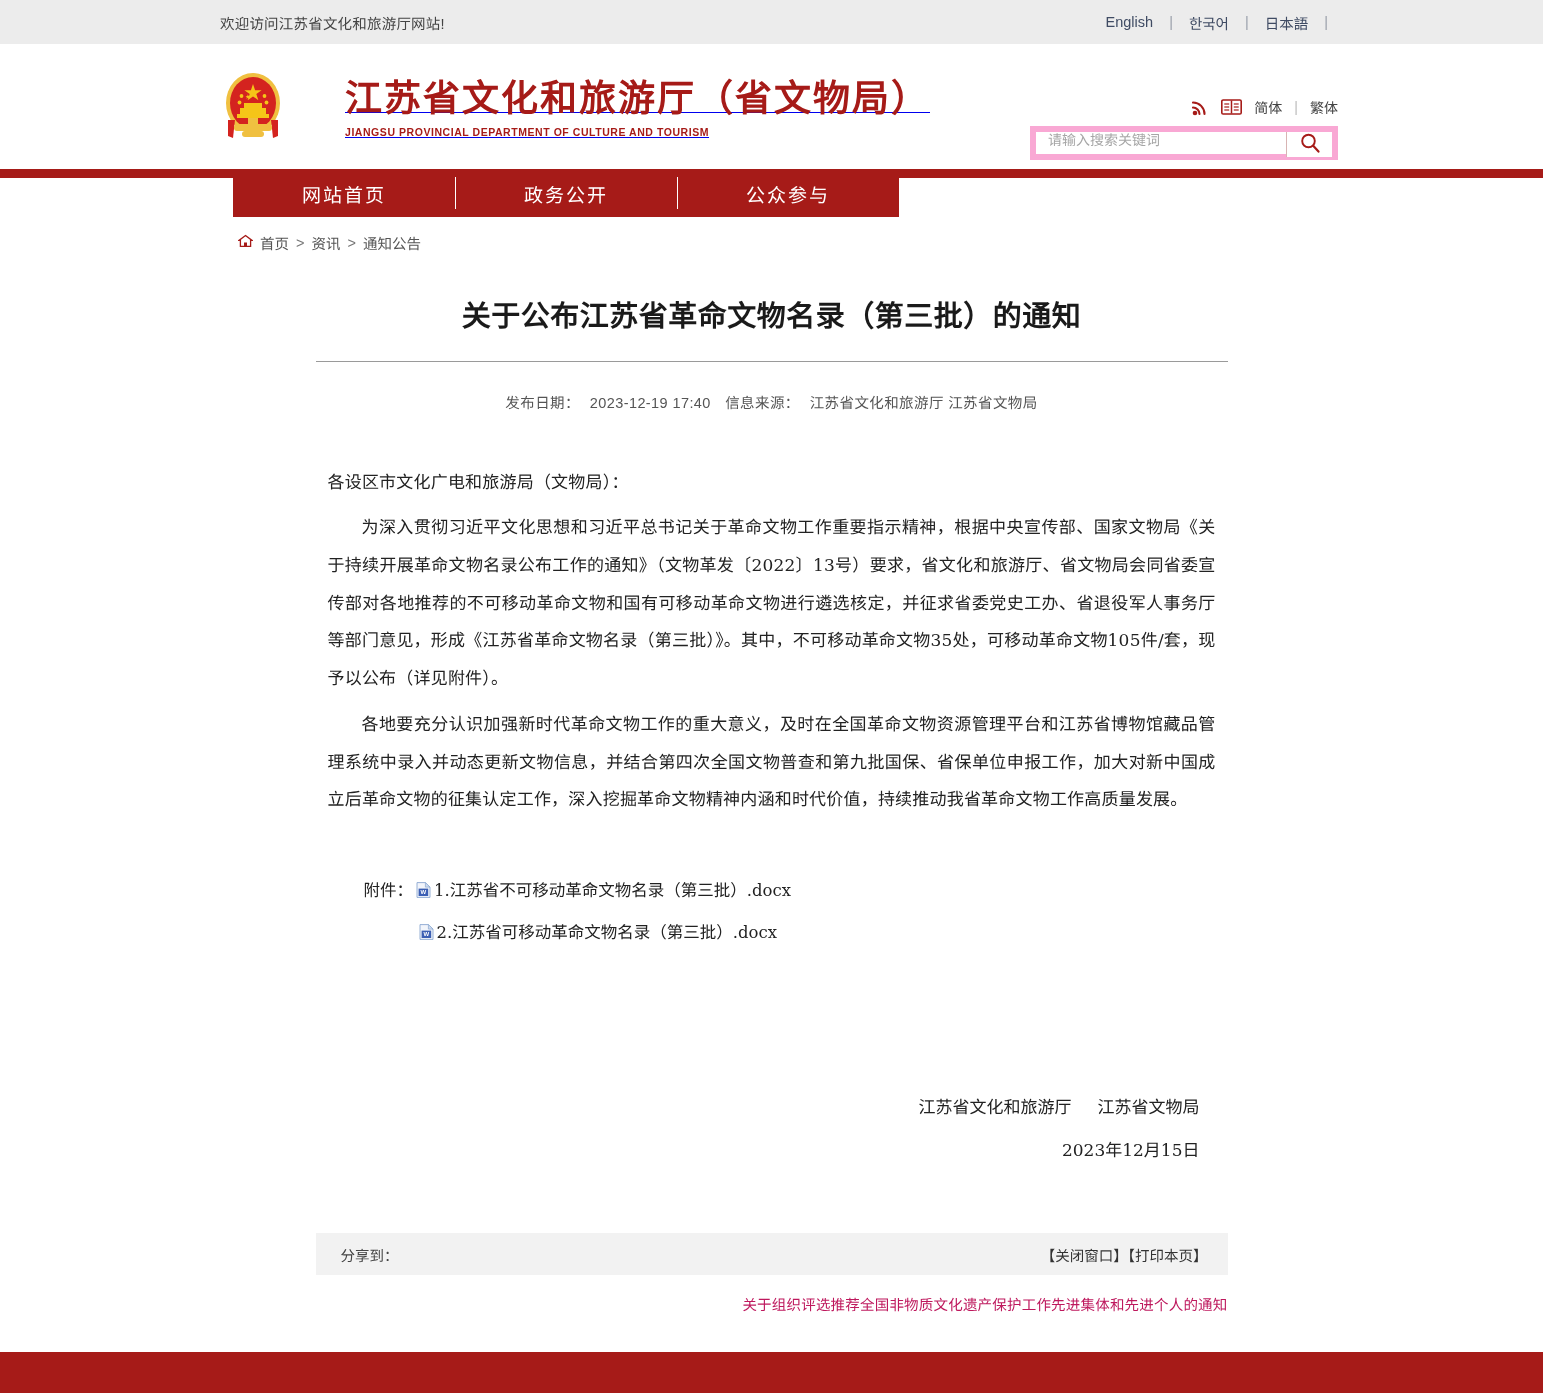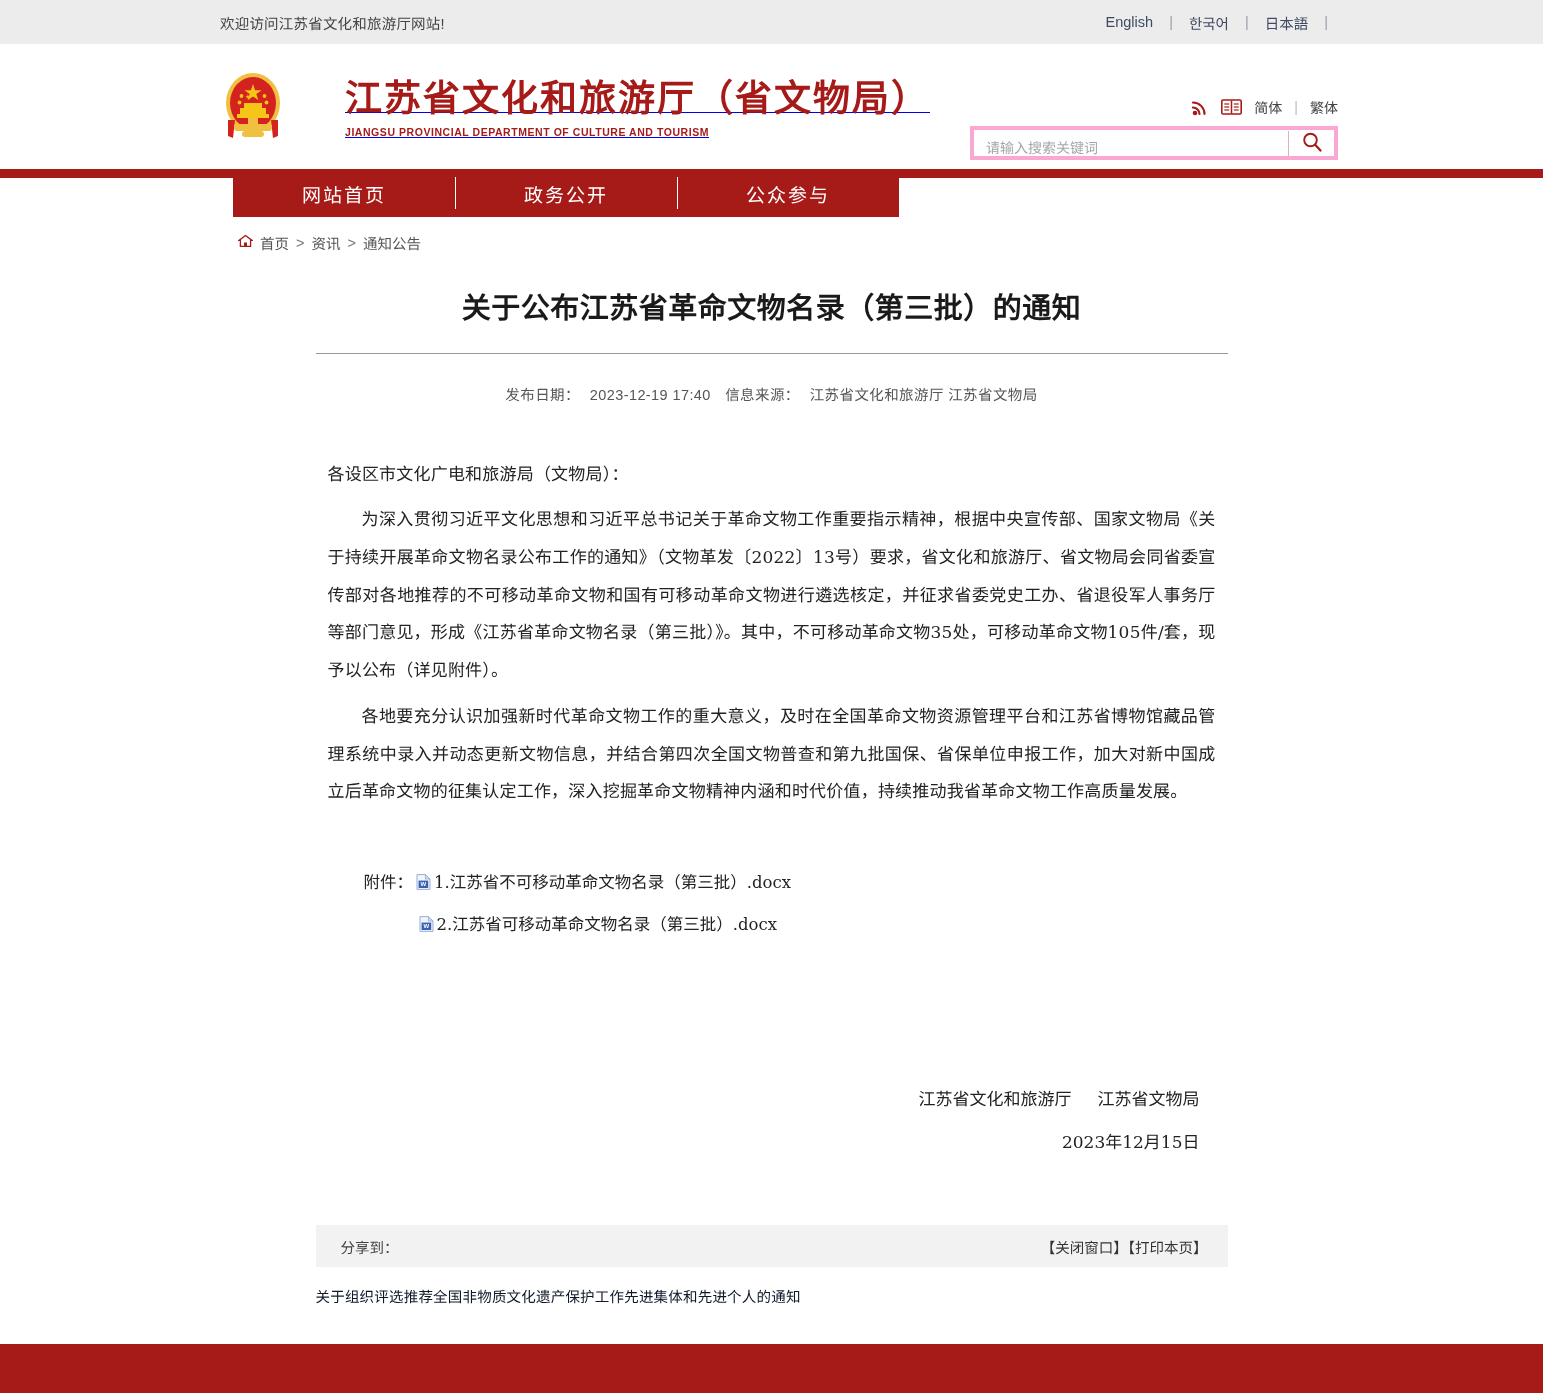--- a/index.html
+++ b/index.html
@@ -62,25 +62,25 @@
     white-space: nowrap;
   }
 
   .header-right { display: flex; flex-direction: column; align-items: flex-end; gap: 9px; margin-top: 44px; }
   .util-row { display: flex; align-items: center; gap: 12px; font-size: 14px; color: #444; }
   .util-row .icn { display: inline-flex; align-items: center; color: #A61B18; }
   .util-row a { color: #444; text-decoration: none; }
   .util-sep { color: #bbb; }
 
   .searchbox {
-    width: 368px;
+    width: 308px;
     height: 34px;
-    border: 4px solid #f9a8d4;
-    display: flex;
-    align-items: flex-end;
+    border: 6px solid #f9a8d4;
+    display: flex;
+    align-items: flex-start;
     background: #fff;
   }
   .searchbox input {
     flex: 1;
     border: 0;
     outline: none;
     padding: 0 12px;
     font-size: 14px;
     color: #333;
     font-family: "Liberation Sans", sans-serif;
@@ -129,21 +129,21 @@
     background: #fff;
   }
 
   
   .crumbwrap { padding: 54px 0 0 238px; }
   .crumb { display: flex; align-items: center; gap: 7px; font-size: 14.5px; color: #555; }
   .crumb a { color: #555; text-decoration: none; }
   .crumb .sep { color: #777; }
 
   
-  .article { width: 912px; margin: 0 auto; padding-top: 34px; }
+  .article { width: 912px; margin: 8px auto; padding-top: 34px; }
   .art-title {
     font-family: "DejaVu Serif", "Liberation Serif", serif;
     font-size: 29px;
     font-weight: 700;
     color: #1a1a1a;
     text-align: center;
     line-height: 1.5;
     letter-spacing: .5px;
   }
   .art-rule { border-top: 1px solid #9a9a9a; margin-top: 22px; }
@@ -213,24 +213,25 @@
     padding: 0 20px 0 25px;
     font-size: 14.5px;
     color: #444;
   }
   .share-actions a { color: #333; text-decoration: none; }
 
   .rellist { padding: 18px 0 0 0; }
   .rellist a {
     display: block;
     font-size: 14.5px;
-    color: #0f172a;
+    color: #be185d;
     text-decoration: none;
     margin-bottom: 22px;
     letter-spacing: .2px;
+    text-align: right;
   }
 
   
   .footer {
     margin-top: 38px;
     background: #A61B18;
     height: 103px;
     display: flex;
     align-items: center;
     padding: 0 215px 0 230px;

